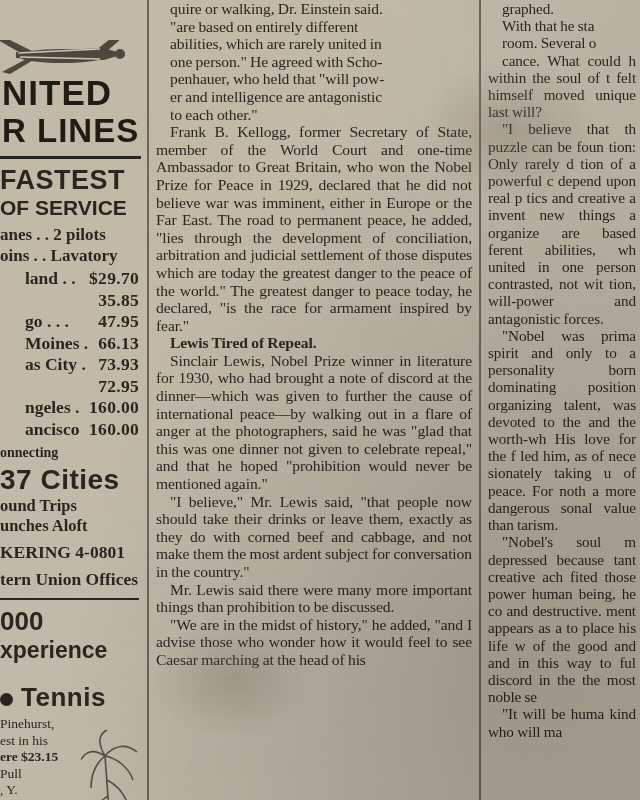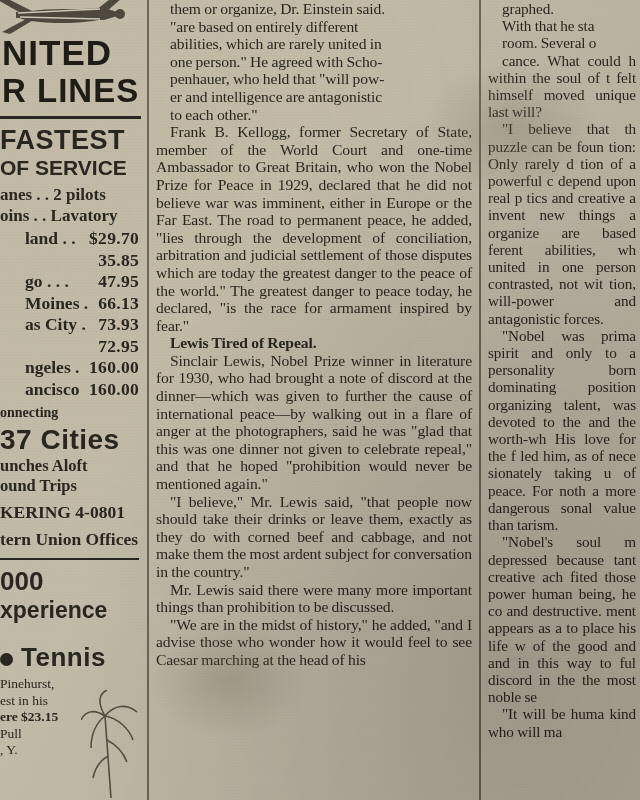--- a/index.html
+++ b/index.html
@@ -36,21 +36,21 @@
       repeating-linear-gradient(0deg, rgba(0,0,0,.05) 0 1px, rgba(255,255,255,0) 1px 3px),
       repeating-linear-gradient(90deg, rgba(0,0,0,.04) 0 1px, rgba(255,255,255,0) 1px 4px);
   }
 
   
   .col {
     position: absolute;
     top: 0;
     bottom: 0;
   }
-  #col-ad    { left: 0px;   width: 147px; }
+  #col-ad    { left: 0px;   width: 147px; margin-top: 40px; }
   #col-main  { left: 152px; width: 324px; }
   #col-right { left: 484px; width: 156px; }
 
   .rule {
     position: absolute;
     top: 0; bottom: 0;
     width: 2px;
     background: rgba(40,35,28,0.55);
   }
   #rule-1 { left: 147px; }
@@ -316,22 +316,22 @@
           <span class="price">160.00</span>
         </div>
         <div class="fare-row">
           <span class="city">ancisco</span>
           <span class="price">160.00</span>
         </div>
       </div>
 
       <div class="ad-connect">onnecting</div>
       <div class="ad-cities">37 Cities</div>
+      <div class="ad-small">ound Trips</div>
       <div class="ad-small">unches Aloft</div>
-      <div class="ad-small">ound Trips</div>
 
       <div class="ad-phone">KERING 4-0801</div>
       <div class="ad-phone sub">tern Union Offices</div>
 
       <div class="ad-hr"></div>
 
       <div class="ad2-amount">000</div>
       <div class="ad2-word">xperience</div>
 
       <div class="ad3">
@@ -359,21 +359,21 @@
           <path d="M24 26 C14 34 10 46 10 58"></path>
           <path d="M26 50 C34 54 42 62 46 72"></path>
           <path d="M27 66 C20 70 14 78 12 88"></path>
         </g>
       </svg>
     </div>
   </div>
 
   <div class="col" id="col-main">
     <div class="body-text">
-      <p class="frag">them or organize, Dr. Einstein said.</p>
+      <p class="frag">quire or walking, Dr. Einstein said.</p>
       <p class="frag">"are based on entirely different</p>
       <p class="frag">abilities, which are rarely united in</p>
       <p class="frag">one person."  He agreed with Scho-</p>
       <p class="frag">penhauer, who held that "will pow-</p>
       <p class="frag">er and intelligence are antagonistic</p>
       <p class="frag">to each other."</p>
 
       <p>Frank B. Kellogg, former Secretary of State, member of the World Court and one-time Ambassador to Great Britain, who won the Nobel Prize for Peace in 1929, declared that he did not believe war was imminent, either in Europe or the Far East.  The road to permanent peace, he added, "lies through the development of conciliation, arbitration and judicial settlement of those disputes which are today the greatest danger to the peace of the world."  The greatest danger to peace today, he declared, "is the race for armament inspired by fear."</p>
 
       <p class="subhead">Lewis Tired of Repeal.</p>

